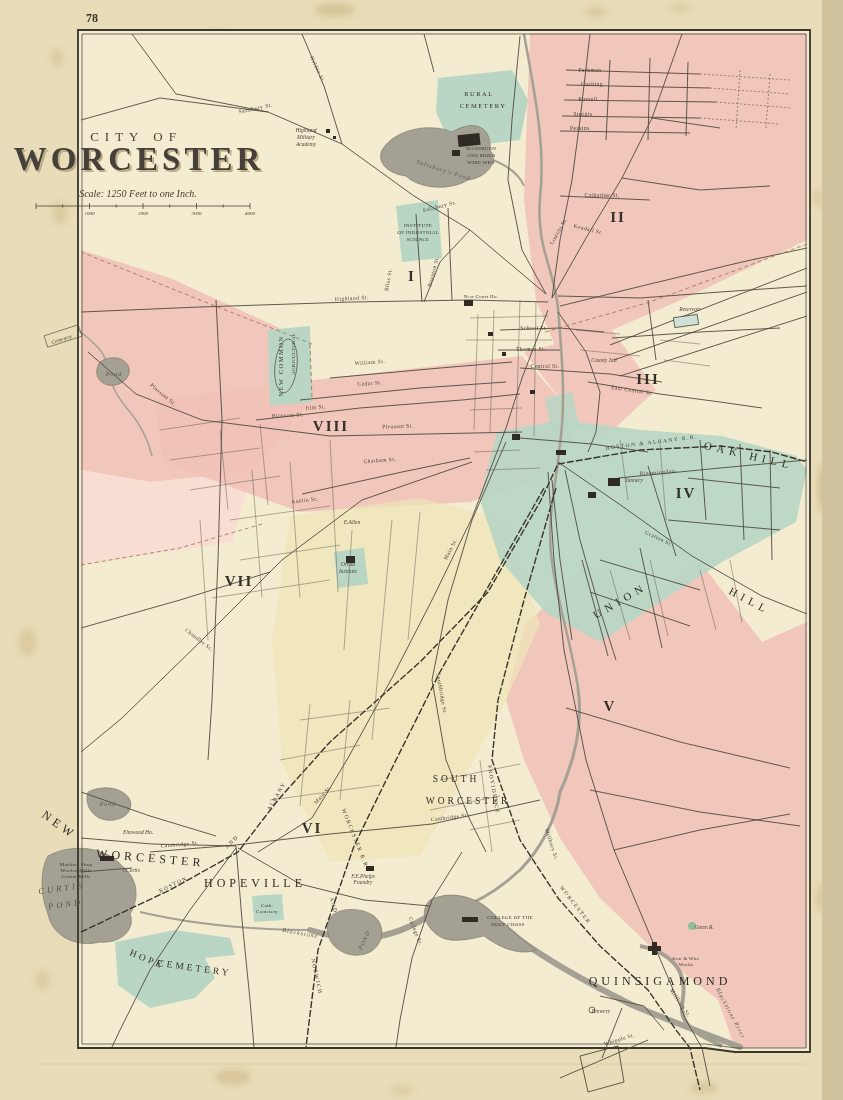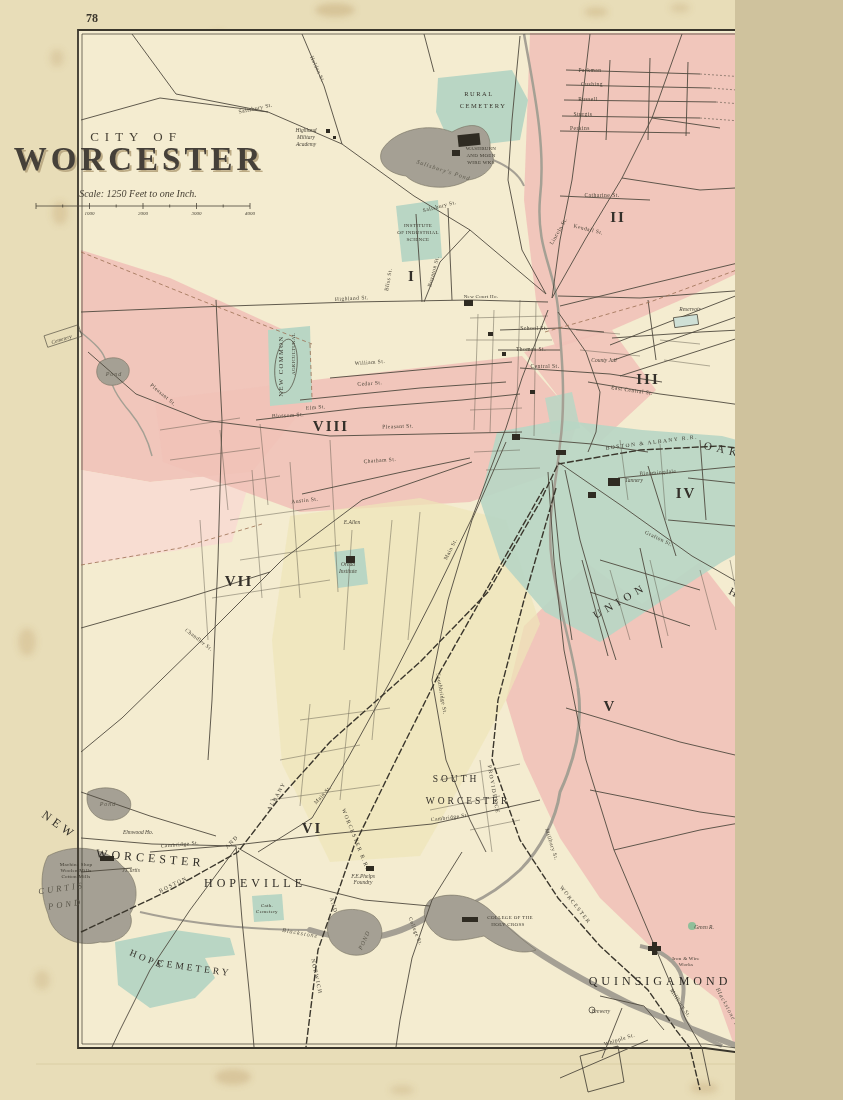--- a/index.html
+++ b/index.html
@@ -1,20 +1,20 @@
 <!DOCTYPE html>
 <html style="--paper: #e8ddb8; --map-cream: #f4ecd0; --ward-pink: #f1c2b8; --ward-pink-pale: #f8dcd2; --ward-teal: #b9d6c4; --ward-yellow: #eee5b8; --water-gray: #a5a094; --ink: #4b463a; --boundary-red: #9a6f52;"><head>
 <meta charset="utf-8">
 <style>
   :root{
     --paper:#e8ddb8; --map-cream:#f4ecd0; --ward-pink:#f1c2b8; --ward-pink-pale:#f8dcd2;
     --ward-teal:#b9d6c4; --ward-yellow:#eee5b8; --water-gray:#a5a094; --ink:#4b463a; --boundary-red:#9a6f52;
   }
   html,body{margin:0;padding:0;background:#cfc29d;}
-  .stage{position:relative;width:735px;height:1100px;background:var(--paper);overflow:hidden;
+  .stage{position:relative;width:822px;height:1100px;background:var(--paper);overflow:hidden;
          font-family:"Liberation Serif","DejaVu Serif",serif;}
   svg{position:absolute;left:0;top:0;}
   text{font-family:"Liberation Serif","DejaVu Serif",serif;}
   .lbl{fill:#3f3a2f;text-anchor:middle;}
   .district{font-size:15px;font-weight:bold;letter-spacing:2px;fill:#34302a;}
   .place-lg{font-size:12px;letter-spacing:4px;fill:#2f2c26;}
   .place-md{font-size:9.5px;letter-spacing:3px;fill:#34302a;}
   .place-sm{font-size:6.5px;letter-spacing:1.5px;fill:#3a362e;}
   .hill{font-size:11px;letter-spacing:5px;fill:#34302a;}
   .tiny{font-size:5px;letter-spacing:.3px;fill:#3c382e;}

